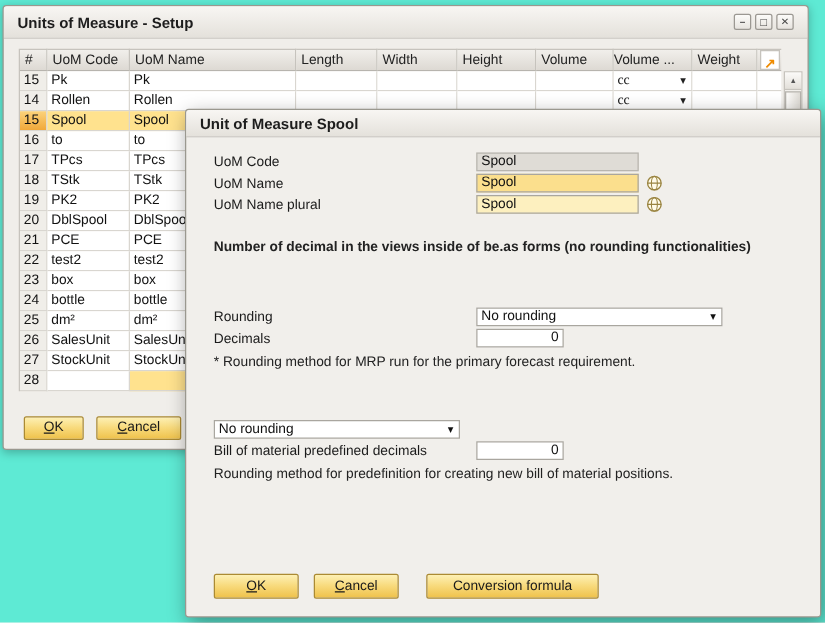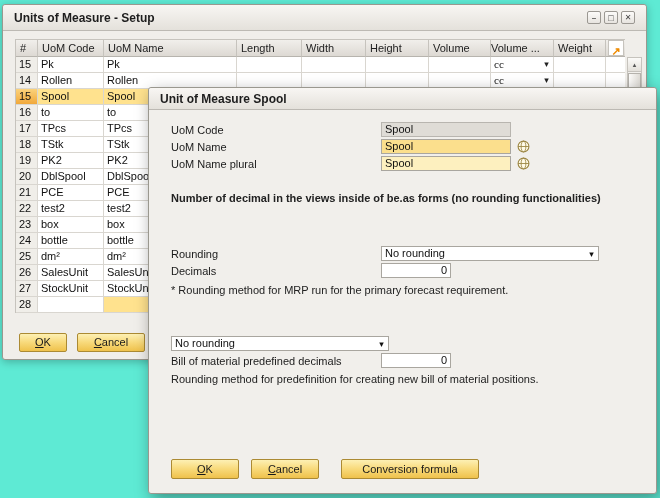--- a/index.html
+++ b/index.html
@@ -71,21 +71,21 @@
   .w-text { width:130px; }
   .fld.ro { background:#dfdcd6; border-color:#b8b5af; }
   .fld.hl { background:#fbdf8d; }
   .fld.hl2 { background:#fdf0bf; }
   .combo { display:flex; align-items:center; padding:0; }
   .combo .cval { flex:1; padding:0 3px; }
   .combo.num .cval { text-align:right; }
   .carr { flex:none; width:13px; text-align:center; }
   .carr::before { content:"\25BE"; font-size:9px; color:#111; }
   .w-combo-sm { width:128px; }
-  .w-combo-lg { width:218px; }
+  .w-combo-lg { width:197px; }
   .w-num { width:70px; text-align:right; }
   .globe { margin-left:6px; flex:none; width:13px; height:13px; }
   .dnote { position:absolute; left:22px; right:14px; font-size:11px; color:#222; }
   .r-code { top:34px; } .r-name { top:51px; } .r-plural { top:68px; } .r-dec { top:85px; }
   .n1 { top:104px;font-weight:bold; }
   .r-round { top:158px; } .r-decimals { top:175px; }
   .n2 { top:196px; }
   .r-bomround { top:248px; } .r-bomdec { top:265px; }
   .n3 { top:285px; }
   .dbtn { position:absolute; top:371px; height:20px; line-height:18px; }

